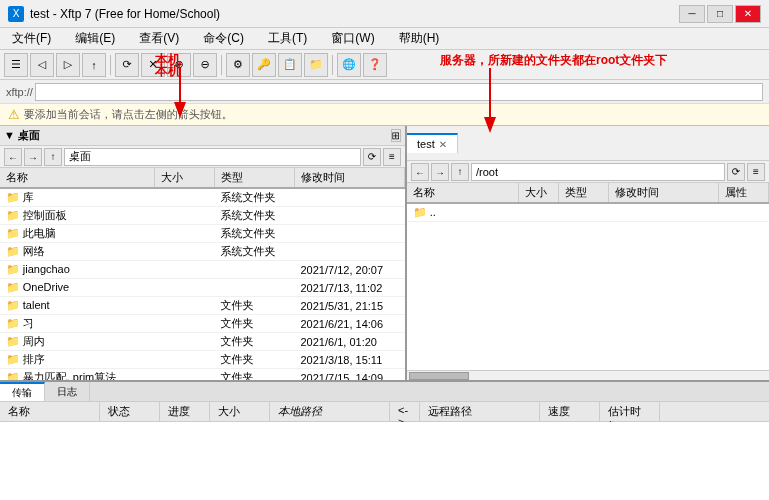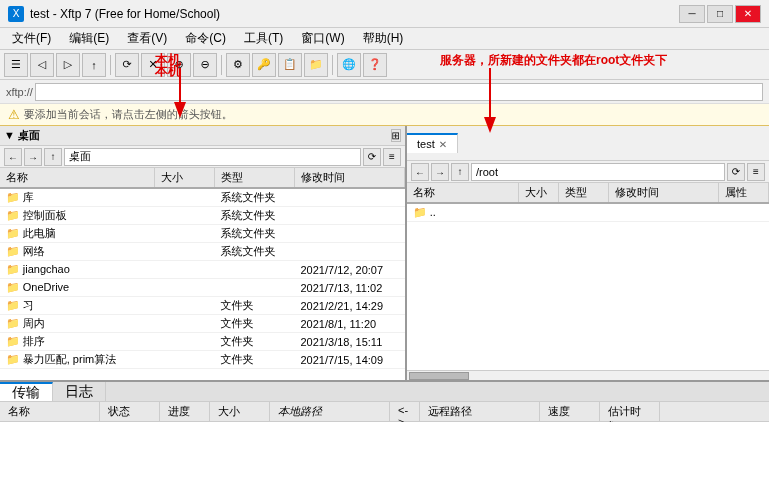--- a/index.html
+++ b/index.html
@@ -48,21 +48,21 @@
     .title-btn.close { background: #e81123; color: white; }
 
     
     .menu-bar {
       background: #f0f0f0;
       height: 22px;
       display: flex;
       align-items: center;
       padding: 0 4px;
       border-bottom: 1px solid #ccc;
-      gap: 2px;
+      gap: 8px;
     }
     .menu-item {
       padding: 2px 8px;
       cursor: pointer;
       font-size: 12px;
     }
 
     
     .toolbar {
       background: #f0f0f0;
@@ -250,21 +250,21 @@
       border-top: 2px solid #999;
     }
     .log-tabs {
       display: flex;
       background: #e0e0e0;
       height: 20px;
       border-bottom: 1px solid #ccc;
     }
     .log-tab {
       padding: 2px 12px;
-      font-size: 14px;
+      font-size: 10px;
       cursor: pointer;
       display: flex; align-items: center;
       border-right: 1px solid #ccc;
     }
     .log-tab.active { background: white; border-top: 2px solid #0078d7; }
 
     .log-area {
       flex: 1;
       display: flex;
       flex-direction: column;
@@ -430,30 +430,36 @@
       <td></td>
       <td>2021/7/12, 20:07</td>
     </tr>
                 <tr>
       <td><span>📁</span> OneDrive</td>
       <td></td>
       <td></td>
       <td>2021/7/13, 11:02</td>
     </tr>
                 <tr>
+      <td><span>📁</span> talent</td>
+      <td></td>
+      <td>文件夹</td>
+      <td>2021/5/31, 21:15</td>
+    </tr>
+                <tr>
       <td><span>📁</span> 习</td>
       <td></td>
       <td>文件夹</td>
-      <td>2021/2/21, 14:29</td>
+      <td>2021/6/21, 14:06</td>
     </tr>
                 <tr>
       <td><span>📁</span> 周内</td>
       <td></td>
       <td>文件夹</td>
-      <td>2021/8/1, 11:20</td>
+      <td>2021/6/1, 01:20</td>
     </tr>
                 <tr>
       <td><span>📁</span> 排序</td>
       <td></td>
       <td>文件夹</td>
       <td>2021/3/18, 15:11</td>
     </tr>
                 <tr>
       <td><span>📁</span> 暴力匹配, prim算法</td>
       <td></td>

